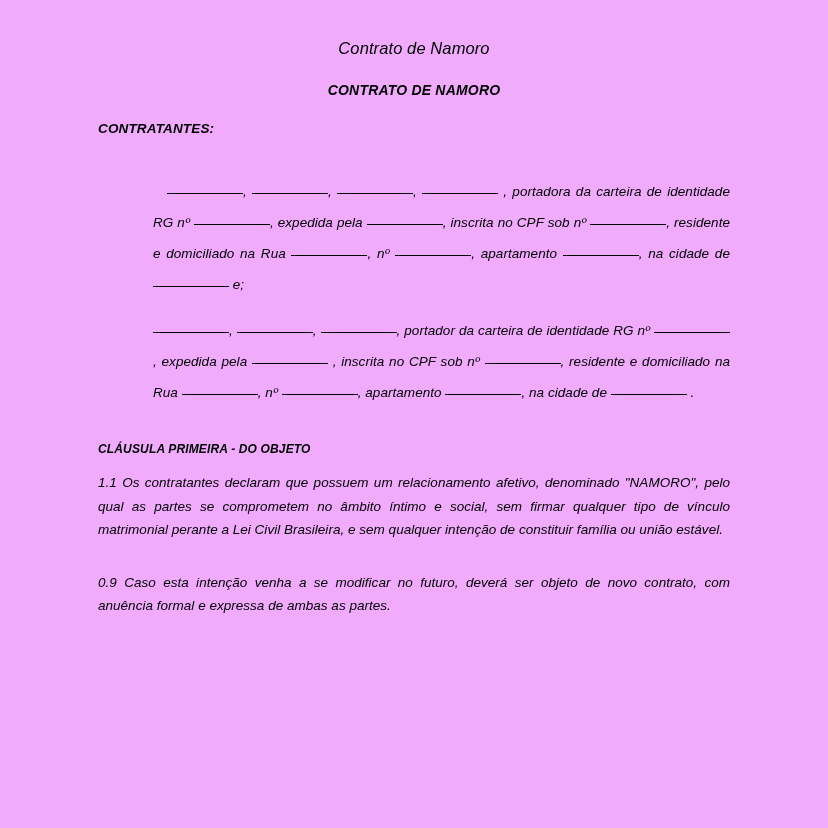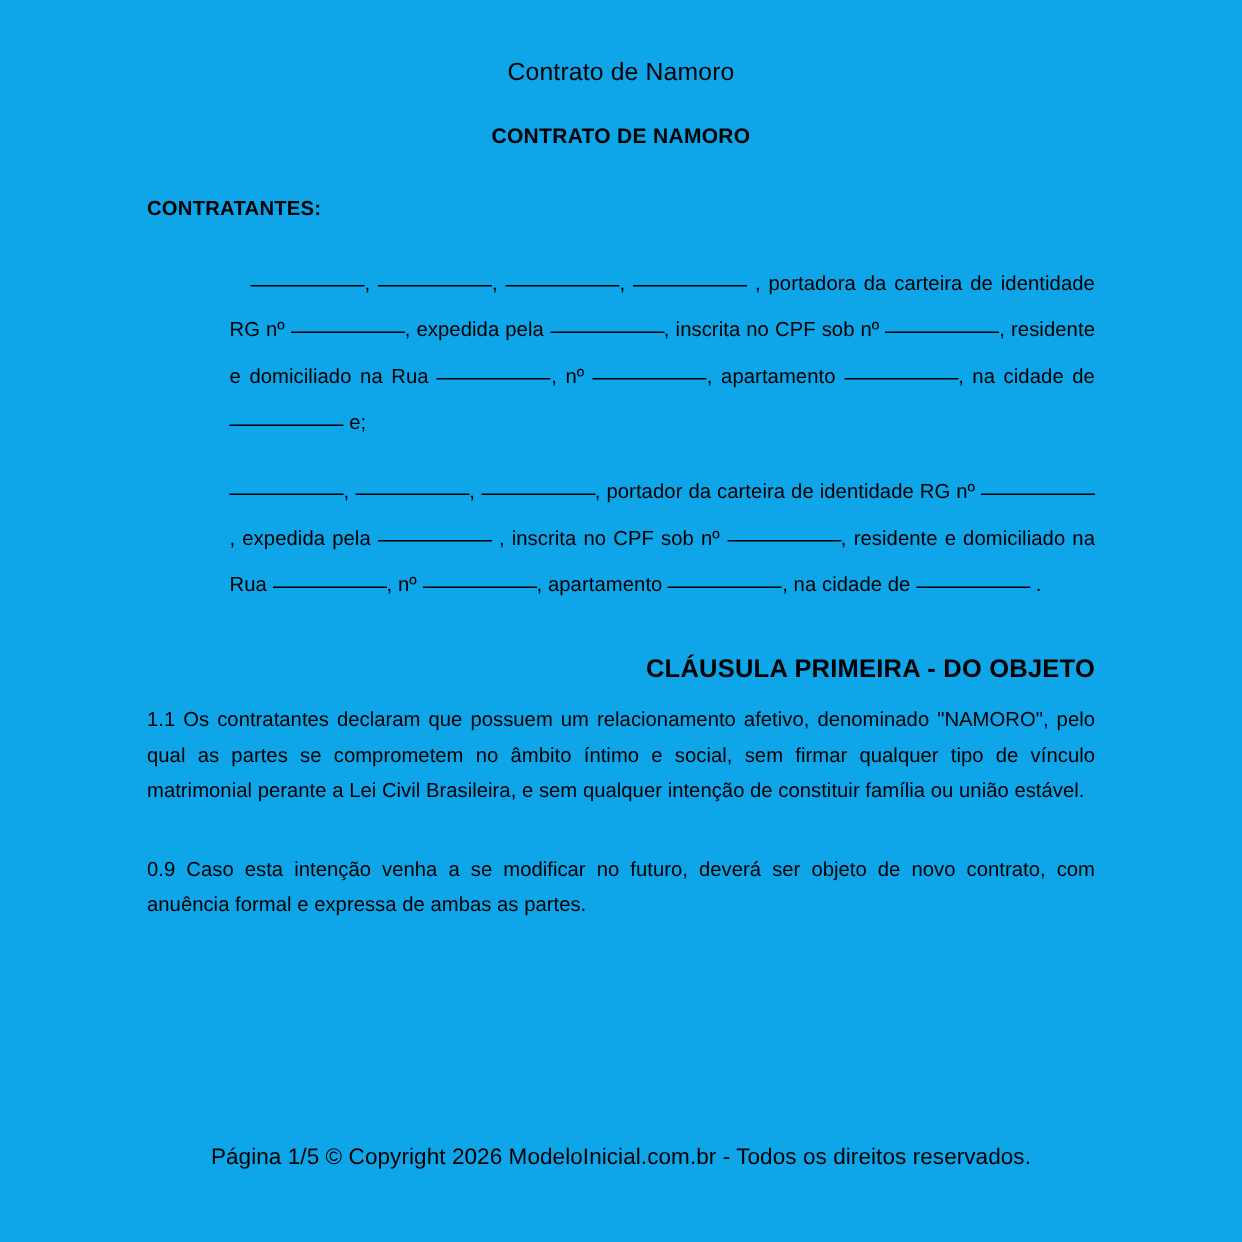--- a/index.html
+++ b/index.html
@@ -11,22 +11,23 @@
     width: 828px;
     height: 828px;
     font-family: "Liberation Sans", sans-serif;
     color: #000000;
     -webkit-font-smoothing: antialiased;
   }
   .page {
     position: relative;
     width: 828px;
     height: 828px;
-    background: #0ea5e9;
+    background: #f0abfc;
     overflow: hidden;
+    font-style: italic;
   }
 
   
   .doc-title {
     position: absolute;
     left: 0;
     top: 38px;
     width: 828px;
     text-align: center;
     font-size: 16.5px;
@@ -43,42 +44,42 @@
     font-size: 14px;
     font-weight: bold;
     line-height: 18px;
     letter-spacing: 0.2px;
   }
 
   
   .content {
     position: absolute;
     left: 98px;
-    top: 129px;
+    top: 119px;
     width: 632px;
   }
 
   .section-label {
     font-size: 13.5px;
     font-weight: bold;
     line-height: 20px;
     letter-spacing: 0.15px;
     margin: 0 0 0 0;
   }
 
   .party-block {
     margin-left: 55px;
     width: 577px;
     font-size: 13.5px;
     line-height: 31px;
     text-align: justify;
     text-justify: inter-word;
     letter-spacing: 0.05px;
   }
-  .party-block.first { margin-top: 24px; }
+  .party-block.first { margin-top: 37px; }
   .party-block.second { margin-top: 15px; }
   .party-block .lead-indent { display: inline-block; width: 14px; }
 
   .blank {
     display: inline-block;
     border-bottom: 1.3px solid #000;
     vertical-align: baseline;
     position: relative;
     top: -2px;
     height: 11px;
@@ -88,26 +89,25 @@
   .body-para {
     font-size: 13.5px;
     line-height: 23.5px;
     text-align: justify;
     text-justify: inter-word;
     letter-spacing: 0.02px;
     width: 632px;
   }
   .gap-ambos { margin-top: 34px; }
   .clause-head {
-    font-size: 17px;
+    font-size: 12px;
     font-weight: bold;
     line-height: 20px;
     letter-spacing: 0.15px;
     margin-top: 31px;
-    text-align: right;
   }
   .gap-clause { margin-top: 12px; }
   .gap-clause2 { margin-top: 29px; }
   b.inline-strong { font-weight: bold; letter-spacing: 0.4px; }
 
   
   .footer {
     position: absolute;
     left: 0;
     top: 762px;
@@ -137,15 +137,14 @@
 
 
     <div class="clause-head">CLÁUSULA PRIMEIRA - DO OBJETO</div>
 
     <div class="body-para gap-clause">1.1 Os contratantes declaram que possuem um relacionamento afetivo, denominado "NAMORO", pelo qual as partes se comprometem no âmbito íntimo e social, sem firmar qualquer tipo de vínculo matrimonial perante a Lei Civil Brasileira, e sem qualquer intenção de constituir família ou união estável.</div>
 
     <div class="body-para gap-clause2">0.9 Caso esta intenção venha a se modificar no futuro, deverá ser objeto de novo contrato, com anuência formal e expressa de ambas as partes.</div>
 
   </div>
 
-  <div class="footer">Página 1/5 © Copyright 2026 ModeloInicial.com.br - Todos os direitos reservados.</div>
 
 </div>
 
 </body></html>

